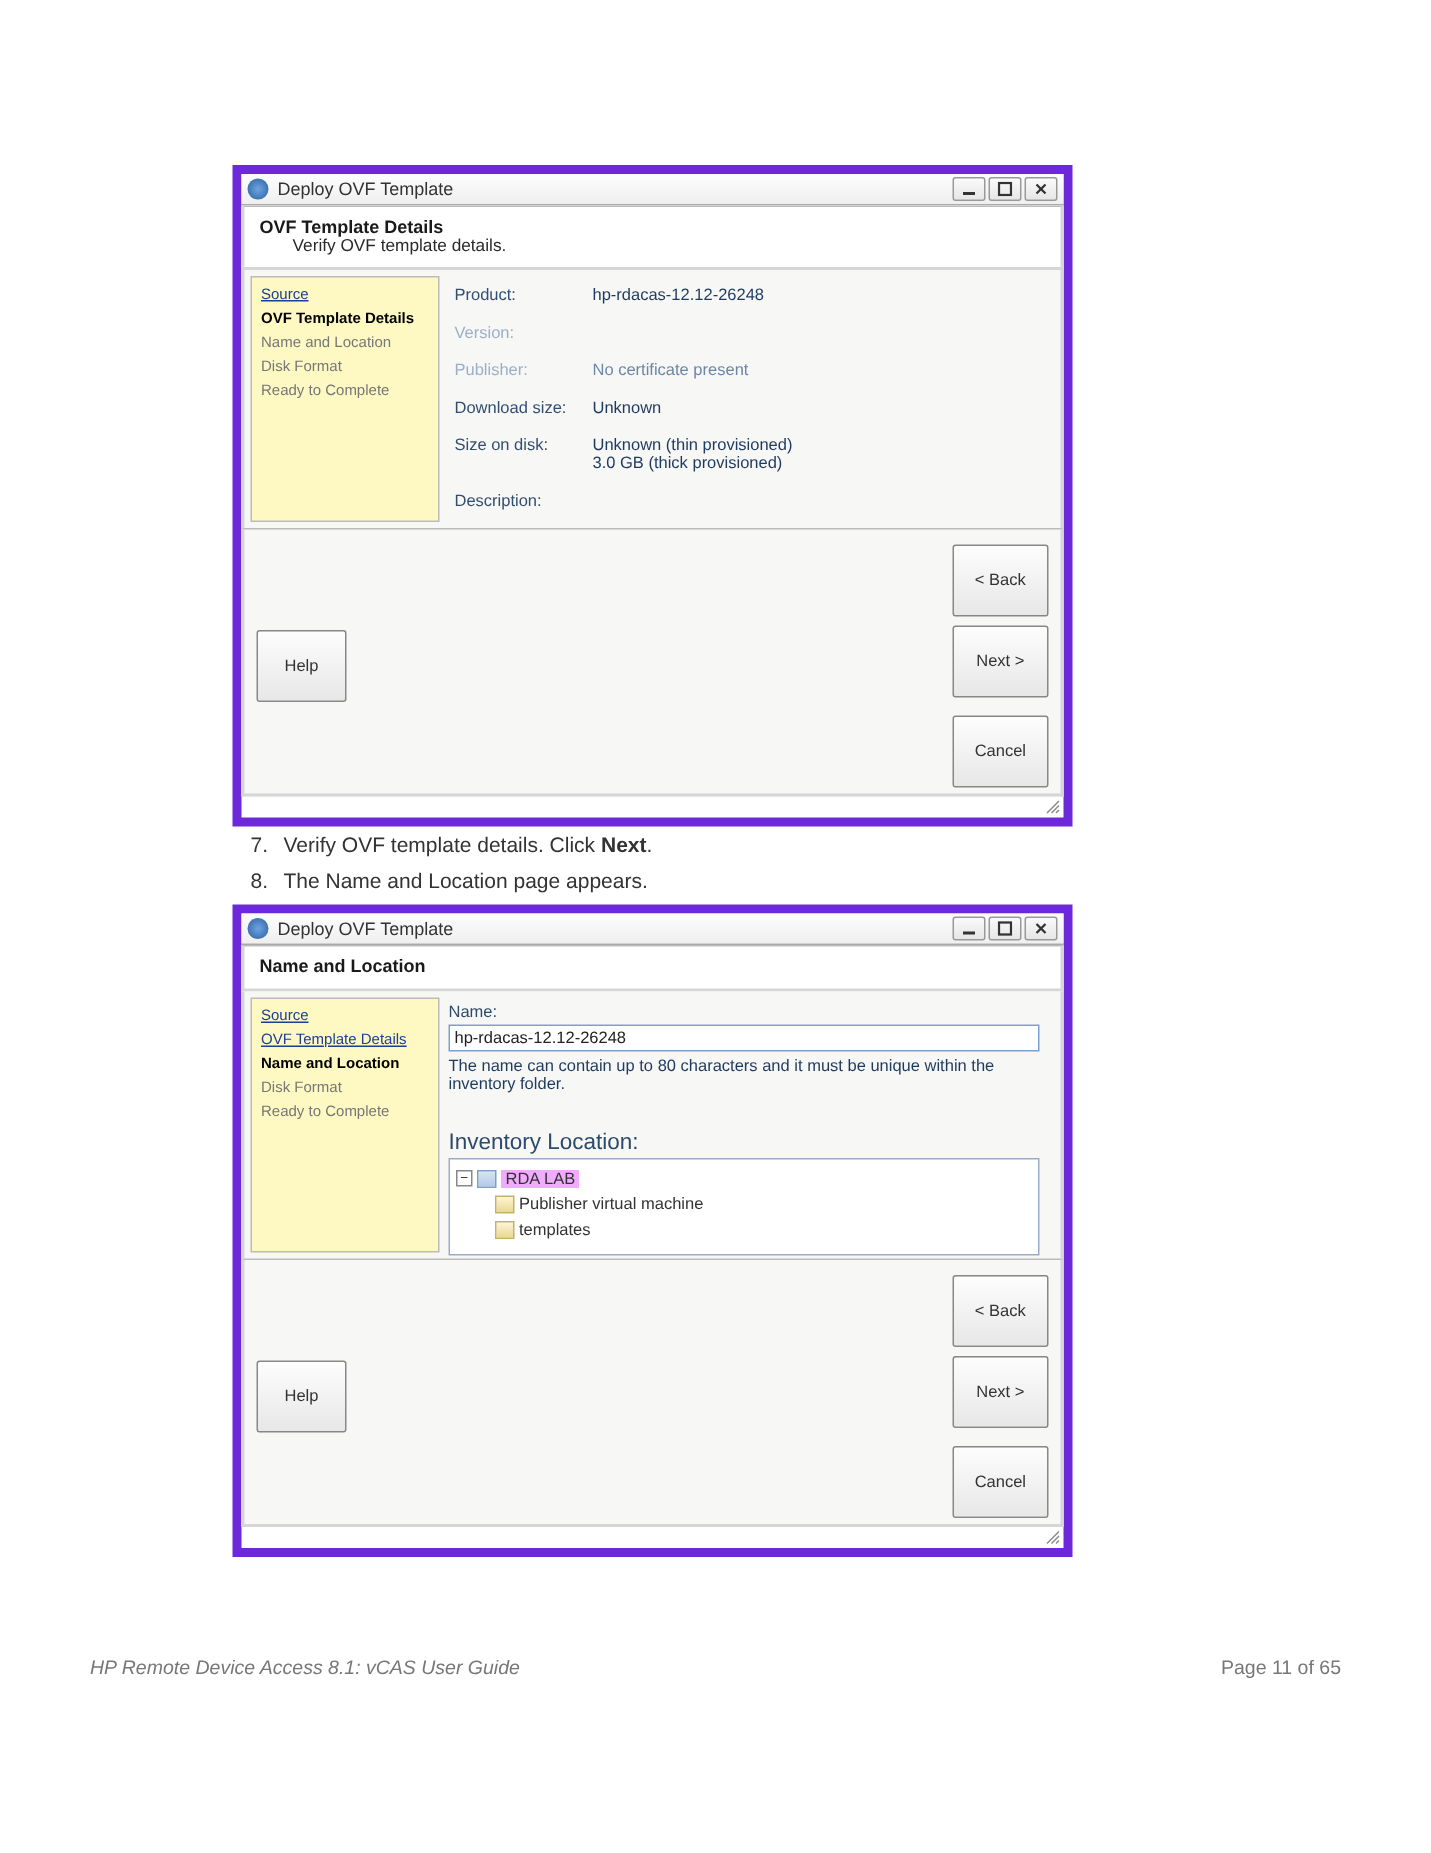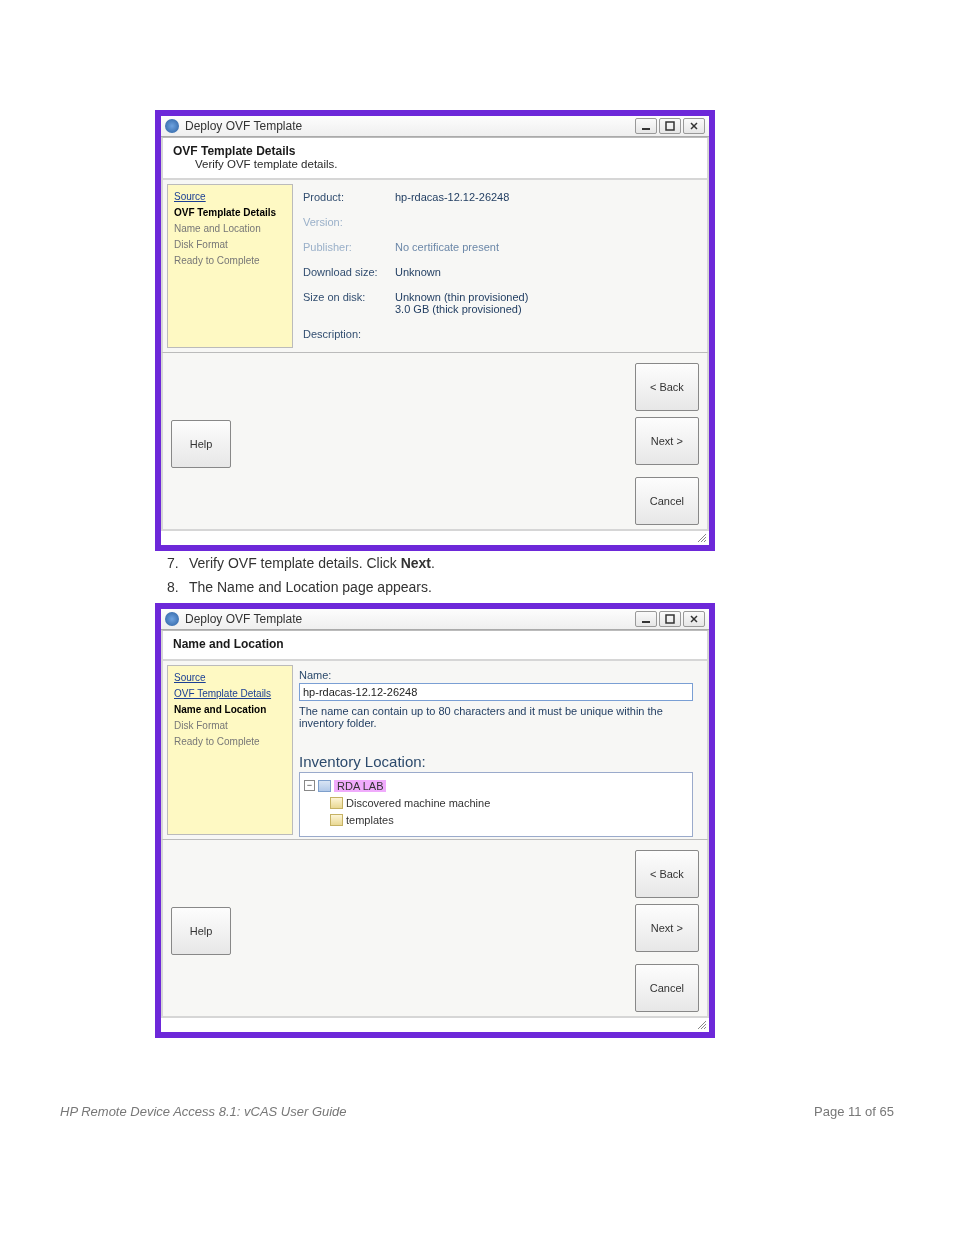--- a/index.html
+++ b/index.html
@@ -280,21 +280,21 @@
         <div class="hint">The name can contain up to 80 characters and it must be unique within the inventory folder.</div>
         <div class="inv-label">Inventory Location:</div>
         <div class="tree">
           <div class="tree-row">
             <span class="tree-toggle">−</span>
             <span class="tree-icon dc"></span>
             <span class="tree-sel">RDA LAB</span>
           </div>
           <div class="tree-row" style="padding-left:26px">
             <span class="tree-icon folder"></span>
-            <span>Discovered machine machine</span>
+            <span>Publisher virtual machine</span>
           </div>
           <div class="tree-row" style="padding-left:26px">
             <span class="tree-icon folder"></span>
             <span>templates</span>
           </div>
         </div>
       </div>
     </div>
     <div class="footer-area">
       <div class="btn help">Help</div>

